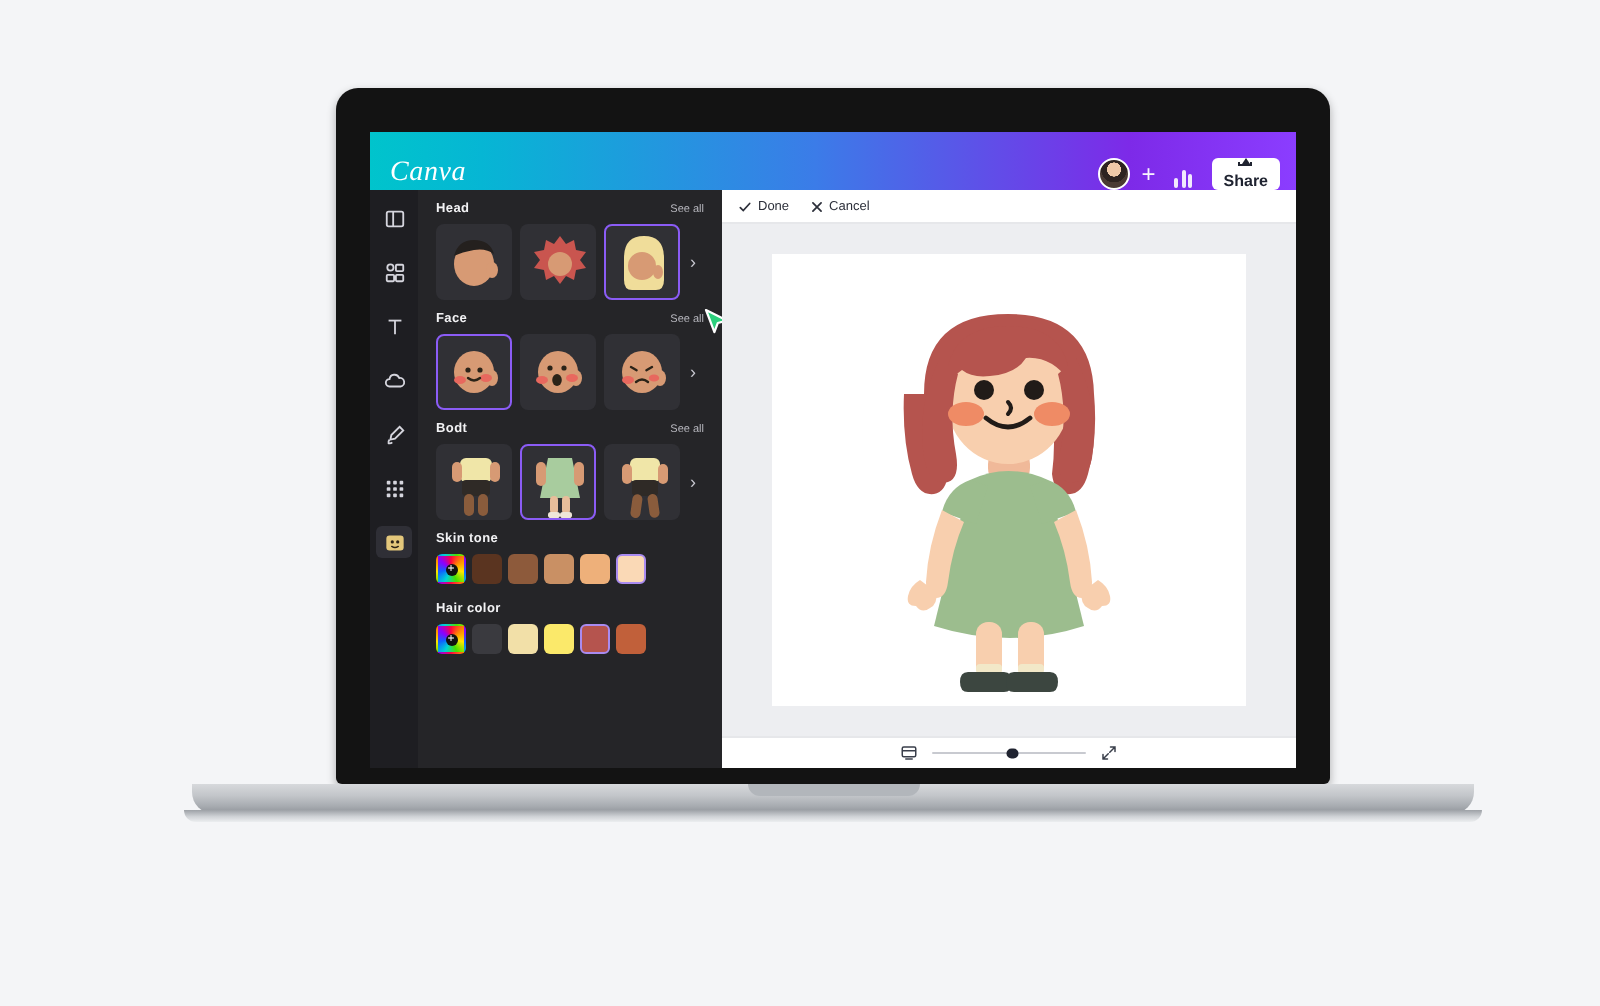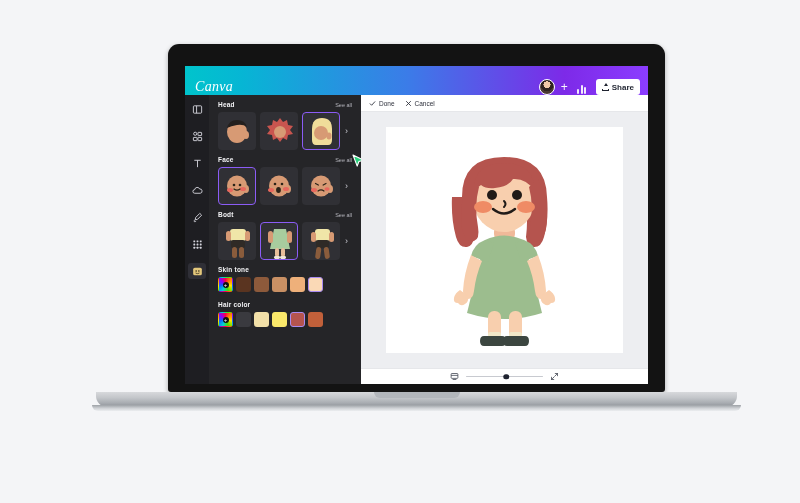--- a/index.html
+++ b/index.html
@@ -51,21 +51,21 @@
   .avatar{
     width:16px;height:16px;border-radius:50%;border:1.5px solid #fff;
     background:radial-gradient(circle at 50% 34%,#f0c9a8 0 30%,#2e2320 31% 55%,#4a3a33 56% 100%);
     box-sizing:border-box;
   }
   .plus-btn{color:#fff;font-size:12px;line-height:1;opacity:.95;}
   .icon-btn{width:16px;height:14px;display:flex;align-items:flex-end;justify-content:center;gap:1.5px;opacity:.9;}
   .icon-btn i{display:block;width:2px;background:#fff;border-radius:1px;}
   .share-btn{
     background:#fff;border-radius:3px;height:16px;display:flex;align-items:center;
-    gap:3px;padding:0 6px;color:#1f2330;font-size:8px;font-weight:bold;
+    gap:3px;padding:0 6px;color:#1f2330;font-size:8px;font-weight:bold;flex-direction:column;
   }
   .share-up{width:7px;height:8px;position:relative;}
   .share-up:before{
     content:"";position:absolute;left:2px;top:0;width:0;height:0;
     border-left:2.5px solid transparent;border-right:2.5px solid transparent;border-bottom:3.5px solid #1f2330;
   }
   .share-up:after{
     content:"";position:absolute;left:0;bottom:0;width:7px;height:2.5px;
     border:1px solid #1f2330;border-top:none;box-sizing:border-box;
   }

